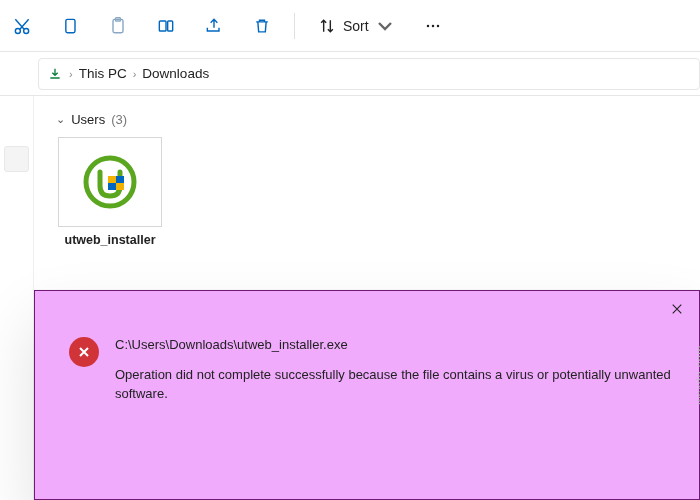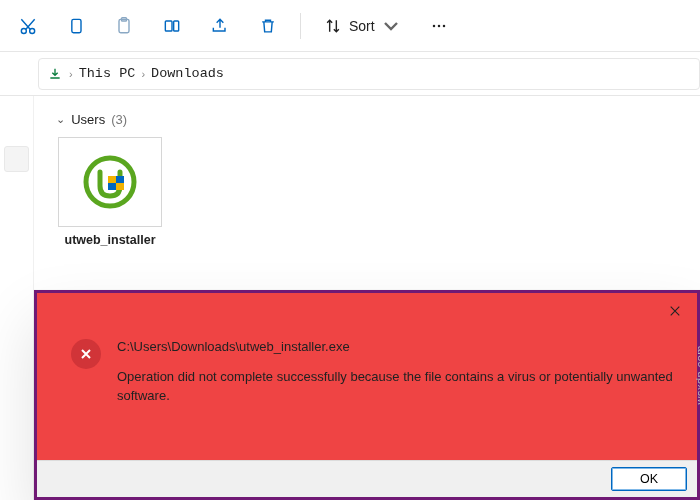--- a/index.html
+++ b/index.html
@@ -2,21 +2,21 @@
 <html><head>
 <meta charset="utf-8">
 <style>
   * { box-sizing: border-box; margin: 0; padding: 0; font-family: "Segoe UI", sans-serif; }
   body { background: #fff; width: 700px; height: 500px; overflow: hidden; position: relative; }
 
   .toolbar {
     height: 52px;
     display: flex;
     align-items: center;
-    padding: 0 8px;
+    padding: 0 2px;
     border-bottom: 1px solid #e6e6e6;
     gap: 8px;
     text-align: right;
   }
   .toolbar .btn {
     width: 40px; height: 40px;
     display: flex; align-items: center; justify-content: center;
     border-radius: 4px;
     color: #0067c0;
   }
@@ -44,21 +44,21 @@
     flex: 1;
     height: 32px;
     border: 1px solid #e6e6e6;
     border-radius: 4px;
     display: flex; align-items: center;
     padding: 0 8px;
     gap: 6px;
     font-size: 13.5px;
     color: #222;
   }
-  .addr-box .crumb { display: flex; align-items: center; gap: 6px; font-family: Liberation Mono, monospace; }
+  .addr-box .crumb { display: flex; align-items: center; gap: 6px; }
   .addr-box .sep-caret { color: #888; font-size: 11px; }
 
   .content {
     display: flex;
     height: calc(500px - 52px - 44px);
   }
   .side {
     width: 34px;
     border-right: 1px solid #f0f0f0;
   }
@@ -97,22 +97,22 @@
   .file-label {
     font-size: 12.5px; color: #222; text-align: center;
     white-space: nowrap; overflow: hidden; text-overflow: ellipsis;
     width: 100%;
   }
 
   .dialog {
     position: absolute;
     left: 34px; right: 0; bottom: 0;
     top: 290px;
-    background: #ef4444;
-    border: 3px solid #701a75;
+    background: #f0abfc;
+    border: 1px solid #701a75;
     box-shadow: 0 30px 60px rgba(0,0,0,.12), 0 -1px 0 rgba(0,0,0,.02);
     display: flex; flex-direction: column;
   }
   .dialog .titlebar {
     display: flex; justify-content: flex-end;
     padding: 6px 8px;
   }
   .dialog .close {
     width: 28px; height: 24px;
     display: flex; align-items: center; justify-content: center;
@@ -268,18 +268,15 @@
     <div class="err-icon">
       <svg viewBox="0 0 14 14" stroke="#fff" stroke-width="2" fill="none">
           <path d="M3 3l8 8M11 3l-8 8"></path>
         </svg>
     </div>
     <div class="msg">
       <div class="path">C:\Users\Downloads\utweb_installer.exe</div>
       <div>Operation did not complete successfully because the file contains a virus or potentially unwanted software.</div>
     </div>
   </div>
-  <div class="footer">
-    <div class="ok-btn">OK</div>
-  </div>
 </div>
 
 <div class="watermark">wsxdn.com</div>
 
 </body></html>

